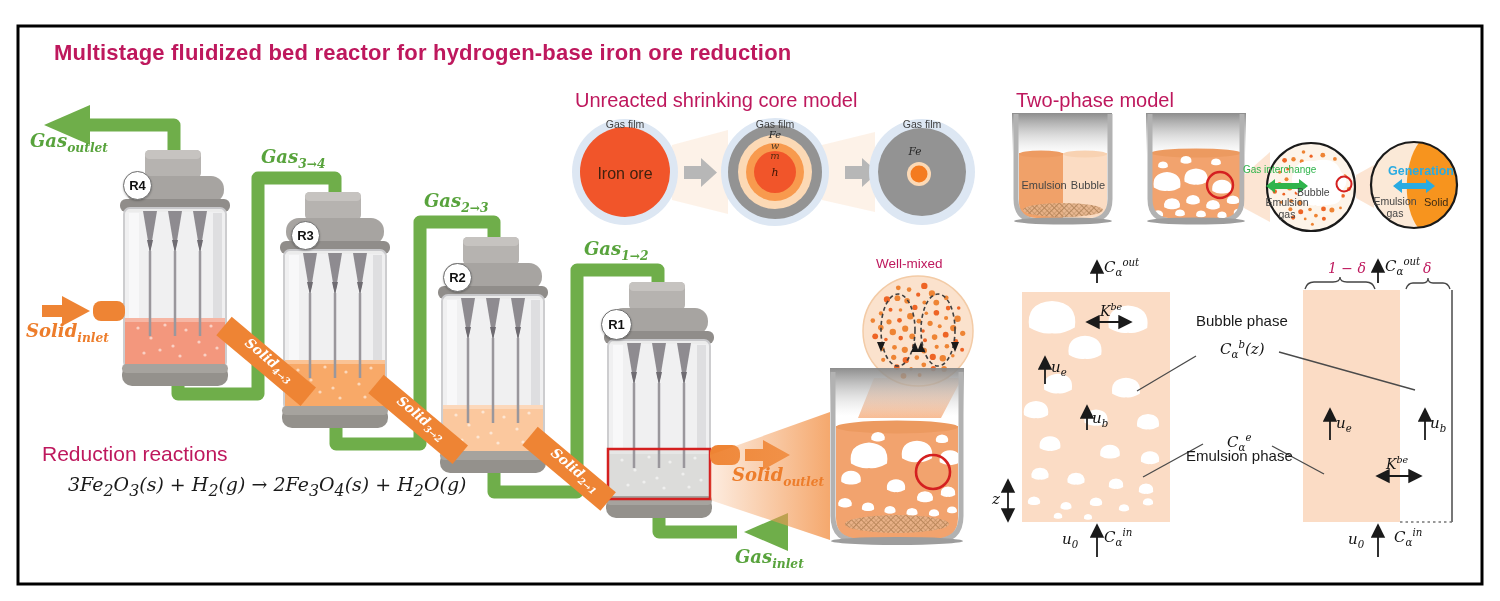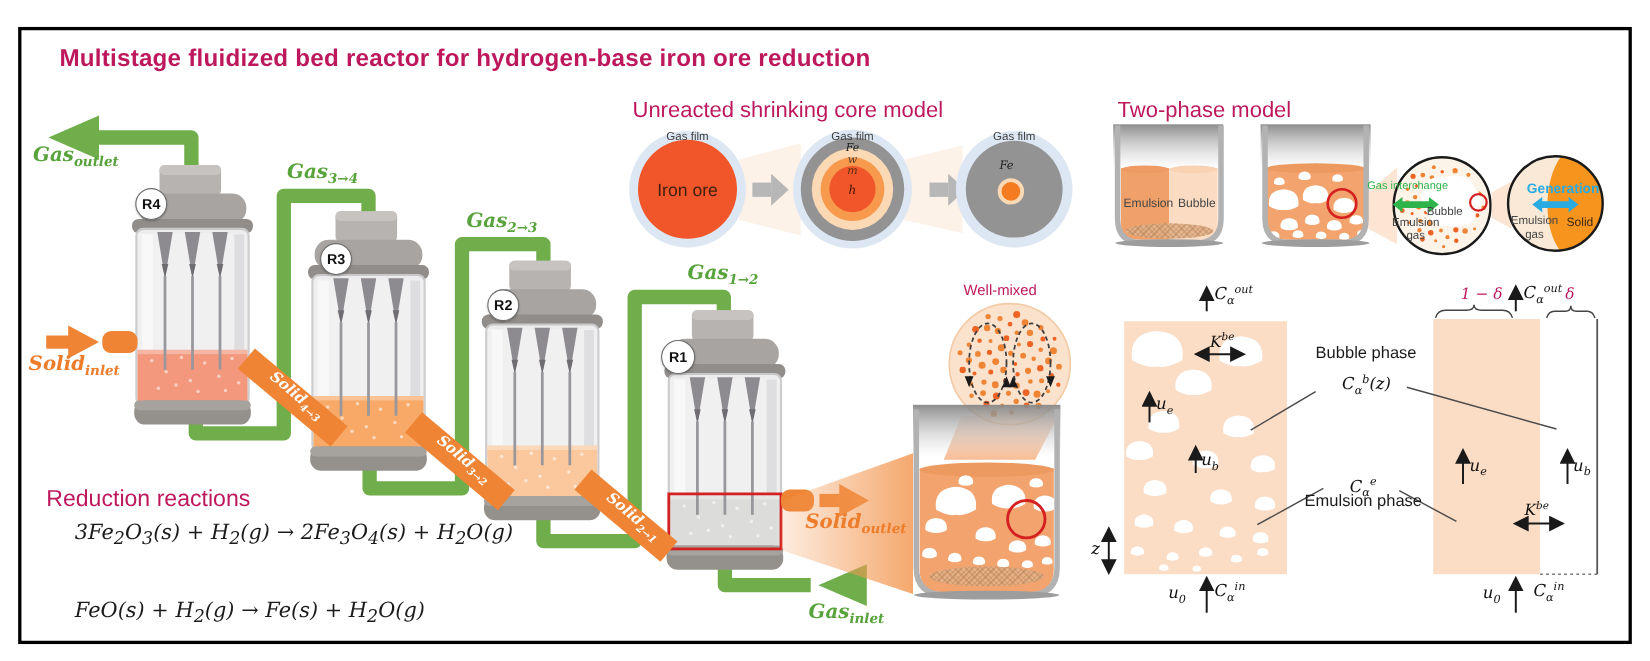--- a/index.html
+++ b/index.html
@@ -472,36 +472,35 @@
 </svg>
 
 <div class="lbl title" style="left:54px;top:40px;">Multistage fluidized bed reactor for hydrogen-base iron ore reduction</div>
 
 <div class="lbl section-h" style="left:1016px;top:89px;">Two-phase model</div>
 <div class="lbl section-h" style="left:575px;top:89px;">Unreacted shrinking core model</div>
 
 <div class="lbl gas-lbl math" style="left:30px;top:130px;">Gas<sub>outlet</sub></div>
 <div class="lbl gas-lbl math" style="left:261px;top:146px;">Gas<sub>3→4</sub></div>
 <div class="lbl gas-lbl math" style="left:424px;top:190px;">Gas<sub>2→3</sub></div>
-<div class="lbl gas-lbl math" style="left:584px;top:238px;margin-left:41px;">Gas<sub>1→2</sub></div>
+<div class="lbl gas-lbl math" style="left:584px;top:238px;">Gas<sub>1→2</sub></div>
 <div class="lbl gas-lbl math" style="left:735px;top:546px;">Gas<sub>inlet</sub></div>
 <div class="lbl solid-lbl math" style="left:26px;top:320px;">Solid<sub>inlet</sub></div>
 <div class="lbl solid-lbl math" style="left:732px;top:464px;">Solid<sub>outlet</sub></div>
 <div class="band-lbl math" style="left:230px;top:315px;">Solid<sub>4→3</sub></div>
 <div class="band-lbl math" style="left:382px;top:373px;">Solid<sub>3→2</sub></div>
 <div class="band-lbl math" style="left:536px;top:425px;">Solid<sub>2→1</sub></div>
 
 <div class="badge" style="left:123px;top:171px;width:29px;height:29px;">R4</div>
 <div class="badge" style="left:291px;top:221px;width:29px;height:29px;">R3</div>
 <div class="badge" style="left:443px;top:263px;width:29px;height:29px;">R2</div>
 <div class="badge" style="left:601px;top:309px;width:31px;height:31px;">R1</div>
 
 <div class="lbl" style="left:42px;top:442px;font-size:21px;">Reduction reactions</div>
 <div class="lbl eq" style="left:40px;top:473px;">3Fe<sub>2</sub>O<sub>3</sub>(s) + H<sub>2</sub>(g) → 2Fe<sub>3</sub>O<sub>4</sub>(s) + H<sub>2</sub>O(g)</div>
-<div class="lbl eq" style="left:40px;top:544px;">FeO(s) + H<sub>2</sub>(g) → Fe(s) + H<sub>2</sub>O(g)</div>
 
 <div class="lbl tiny ctr" style="left:595px;top:118px;width:60px;">Gas film</div>
 <div class="lbl tiny ctr" style="left:745px;top:118px;width:60px;">Gas film</div>
 <div class="lbl tiny ctr" style="left:892px;top:118px;width:60px;">Gas film</div>
 <div class="lbl ctr" style="left:595px;top:165px;width:60px;font-size:16px;color:#40210f;">Iron ore</div>
 <div class="lbl math ctr" style="left:765px;top:129px;width:20px;font-size:10px;color:#222;">Fe</div>
 <div class="lbl math ctr" style="left:765px;top:140px;width:20px;font-size:10px;color:#4a3a28;">w</div>
 <div class="lbl math ctr" style="left:765px;top:150px;width:20px;font-size:10px;color:#5a2d10;">m</div>
 <div class="lbl math ctr" style="left:765px;top:166px;width:20px;font-size:11px;color:#3d1405;">h</div>
 <div class="lbl math ctr" style="left:905px;top:145px;width:20px;font-size:10.5px;color:#222;">Fe</div>

